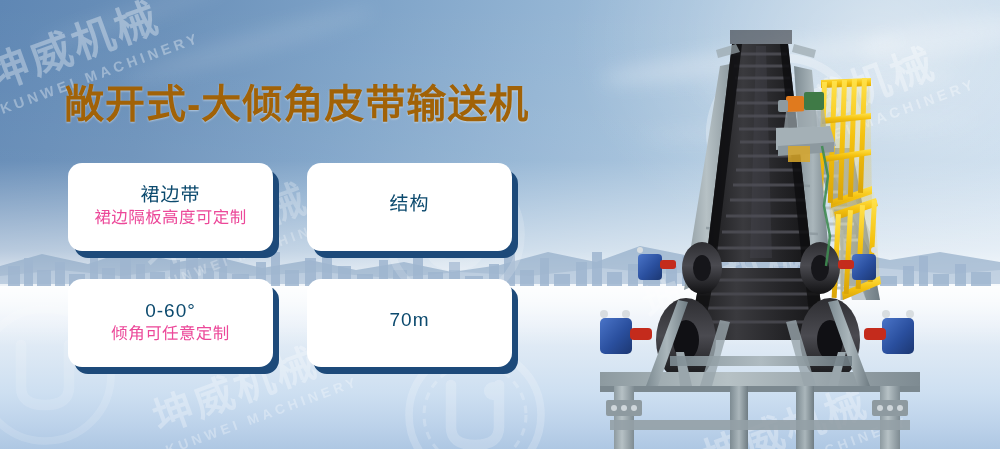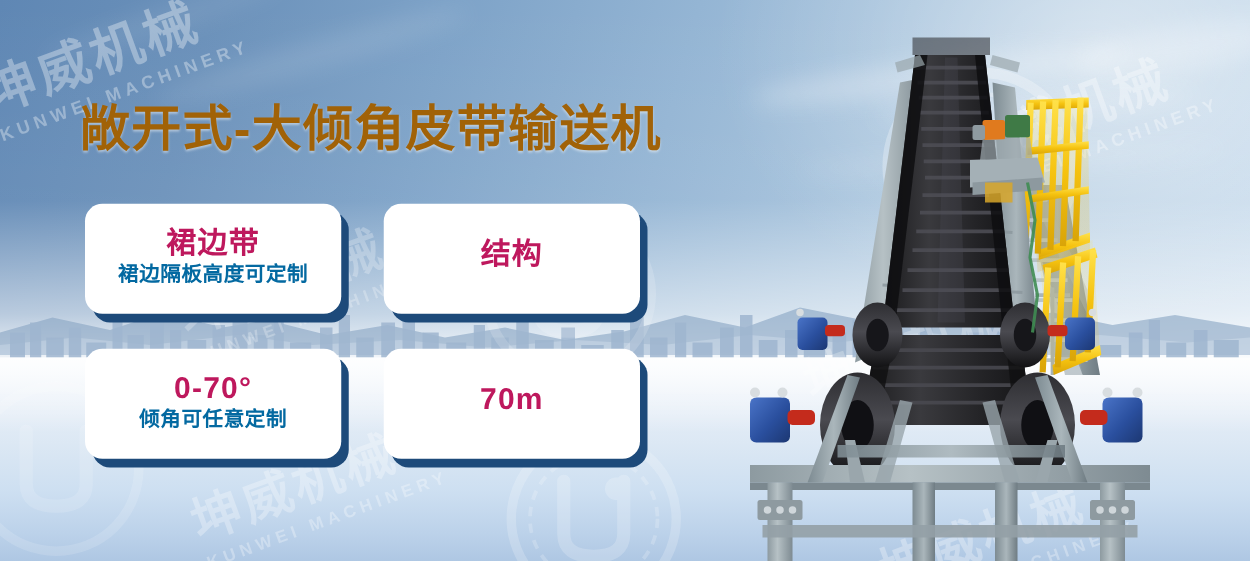--- a/index.html
+++ b/index.html
@@ -105,25 +105,25 @@
     position:relative;
     width:205px;height:88px;
     background:#ffffff;
     border-radius:14px;
     box-shadow:6px 7px 0 0 #1d4a7a;
     display:flex;flex-direction:column;
     align-items:center;justify-content:center;
     box-sizing:border-box;padding:4px 6px 6px;
   }
   .card-title{
-    font-size:24px;font-weight:700;color:#be185d;
+    font-size:19px;font-weight:400;color:#0c4a6e;
     line-height:1.1;letter-spacing:1px;margin-bottom:3px;
   }
   .card-desc{
-    font-size:16.5px;font-weight:700;color:#0369a1;
+    font-size:16.5px;font-weight:400;color:#ec4899;
     line-height:1.15;letter-spacing:.4px;
   }
 </style>
 </head>
 <body>
 
 <div class="banner">
 
   <div class="sky"></div>
   <div class="sky-right-glow"></div>
@@ -493,21 +493,21 @@
       <div class="card">
         <div class="card-title">裙边带</div>
         <div class="card-desc">裙边隔板高度可定制</div>
       </div>
       <div class="card">
         <div class="card-title">结构</div>
       </div>
     </div>
     <div class="card-row">
       <div class="card">
-        <div class="card-title">0-70°</div>
+        <div class="card-title">0-60°</div>
         <div class="card-desc">倾角可任意定制</div>
       </div>
       <div class="card">
         <div class="card-title">70m</div>
       </div>
     </div>
   </div>
 
 </div>
 

